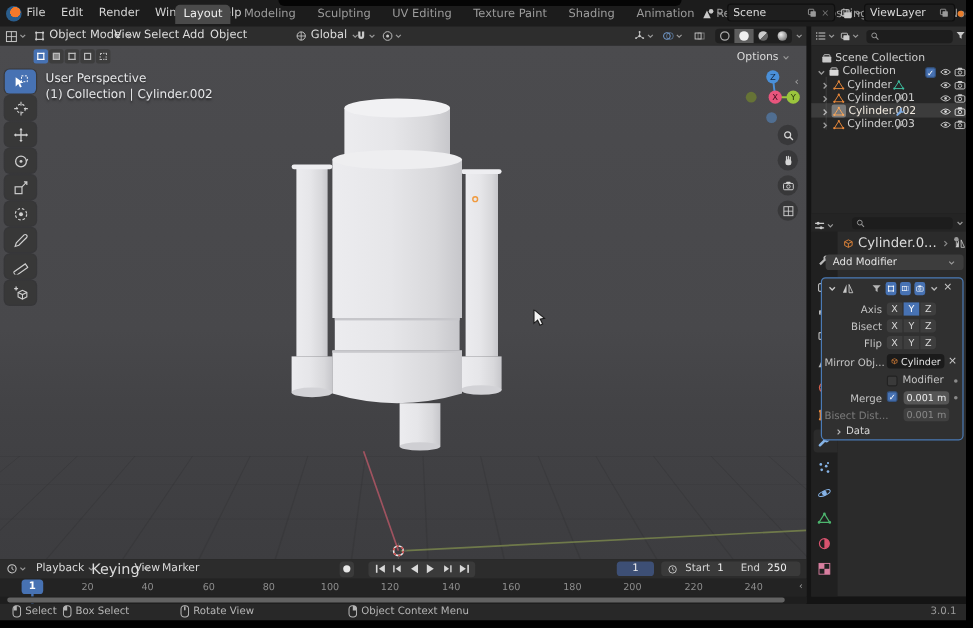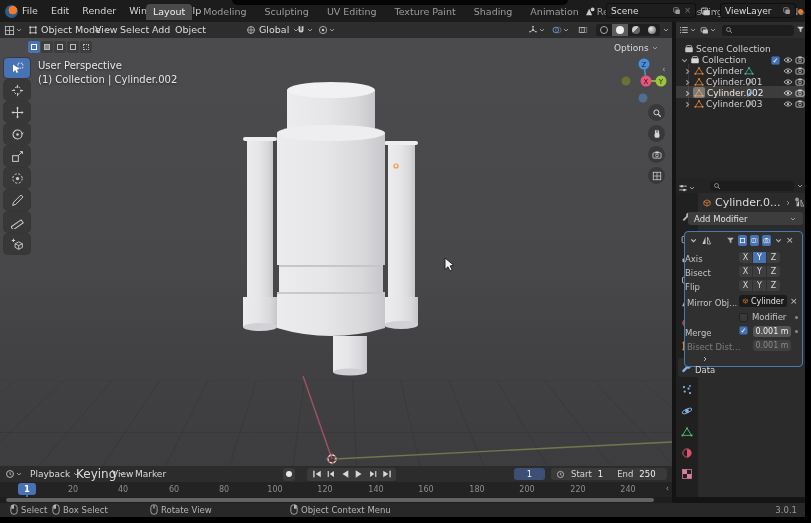--- a/index.html
+++ b/index.html
@@ -37,21 +37,21 @@
   .orow{position:absolute;left:0;width:129px;height:12px;display:flex;align-items:flex-end;font-size:9px;color:#cfcfcf;}
   .orow .nm{margin-left:2px;}
   .orow.sel{background:rgba(120,120,120,.28);color:#f0e9df;}
   
   .props{left:676px;top:178px;width:129px;height:319px;background:#2b2b2b;}
   .props-hdr{position:absolute;left:0;top:0;width:129px;height:15px;background:#242424;}
   .tabstrip{position:absolute;left:0;top:15px;width:22px;height:304px;background:#202020;}
   .ptab{position:absolute;left:4px;width:14px;height:14px;display:flex;align-items:center;justify-content:center;}
   .ptab-plate{position:absolute;left:2px;width:20px;height:19px;background:#2b2b2b;border-radius:3px 0 0 3px;}
   .prow{position:absolute;display:flex;align-items:center;font-size:8.5px;color:#c8c8c8;}
-  .plabel{position:absolute;font-size:8.5px;color:#c4c4c4;}
+  .plabel{position:absolute;text-align:right;font-size:8.5px;color:#c4c4c4;}
   .xyz{width:13px;height:11px;background:#3e3e3e;color:#d8d8d8;font-size:8px;display:flex;align-items:center;justify-content:center;}
   .xyz.on{background:#4772b3;color:#fff;}
   .nfield{height:11px;background:#555;border-radius:3px;color:#eee;font-size:8px;display:flex;align-items:center;justify-content:center;}
   .chk{width:9px;height:9px;border-radius:2px;background:#3a3a3a;border:1px solid #222;display:flex;align-items:center;justify-content:center;font-size:7px;color:#fff;}
   .chk.on{background:#4772b3;border-color:#33527f;}
   .deco-dot{width:3px;height:3px;border-radius:50%;background:#8a8a8a;}
   .modpanel{position:absolute;left:8px;top:53px;width:119px;height:136px;background:#303030;border:1px solid #4a7ab5;border-radius:4px;}
   .toggle-sm{width:9px;height:11px;border-radius:2px;background:#4772b3;display:flex;align-items:center;justify-content:center;color:#fff;}
   
   .timeline{left:0;top:466px;width:672px;height:37px;background:#2c2c2c;}
@@ -921,21 +921,21 @@
       <span class="ab deco-dot" style="left:110px;top:84px;"></span>
 
       <span class="plabel" style="left:0;top:96px;width:50px;">Merge</span>
       <span class="ab chk on" style="left:54px;top:94px;">✓</span>
       <div class="ab nfield" style="left:68px;top:94px;width:38px;">0.001 m</div>
       <span class="ab deco-dot" style="left:110px;top:98px;"></span>
 
       <span class="plabel txt" style="left:2px;top:110px;width:48px;opacity:.5;">Bisect Dist...</span>
       <div class="ab nfield" style="left:68px;top:108px;width:38px;background:#404040;color:#8a8a8a;">0.001 m</div>
 
-      <div class="prow" style="left:10px;top:123px;gap:2px;flex-direction:column;">
+      <div class="prow" style="left:10px;top:123px;gap:2px;">
         <svg class="ic" width="8" height="8" style="color:#b5b5b5">
             <use href="#i-chevr"></use>
           </svg>
         <span style="font-size:8.5px;color:#d5d5d5">Data</span>
       </div>
     </div>
   </div>
 
   <div class="ab timeline">
     <div class="tl-hdr">

